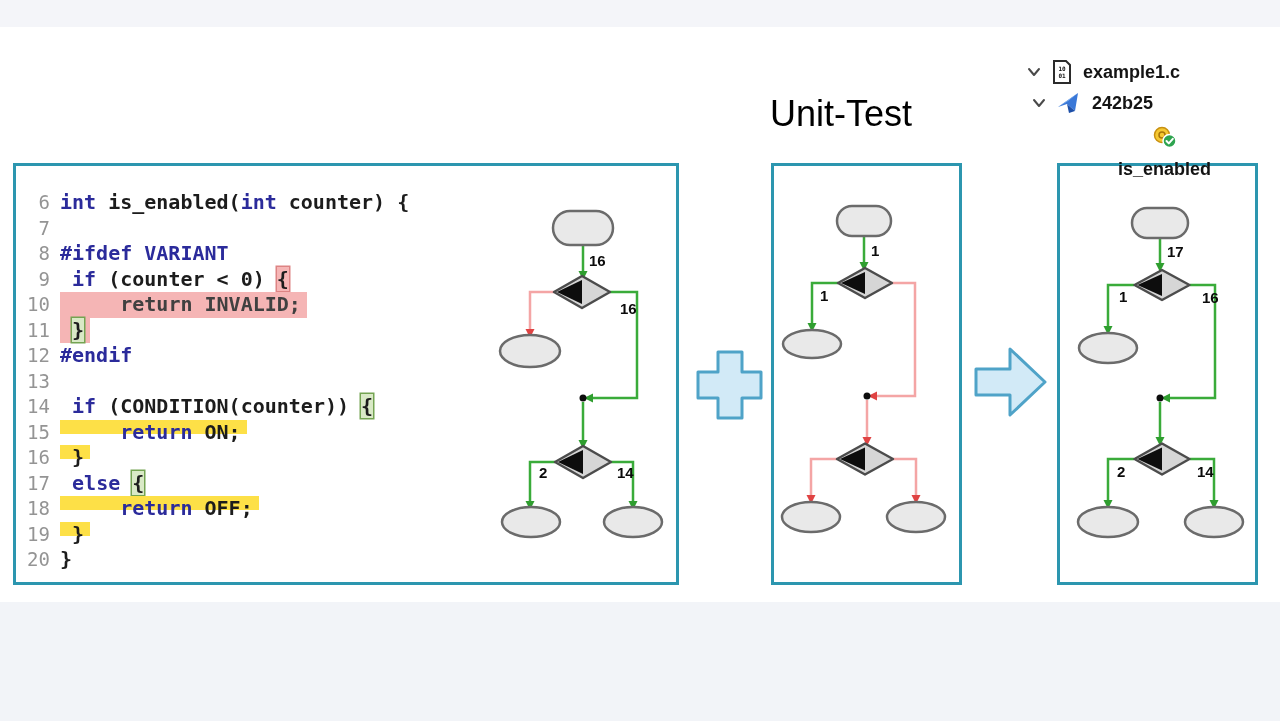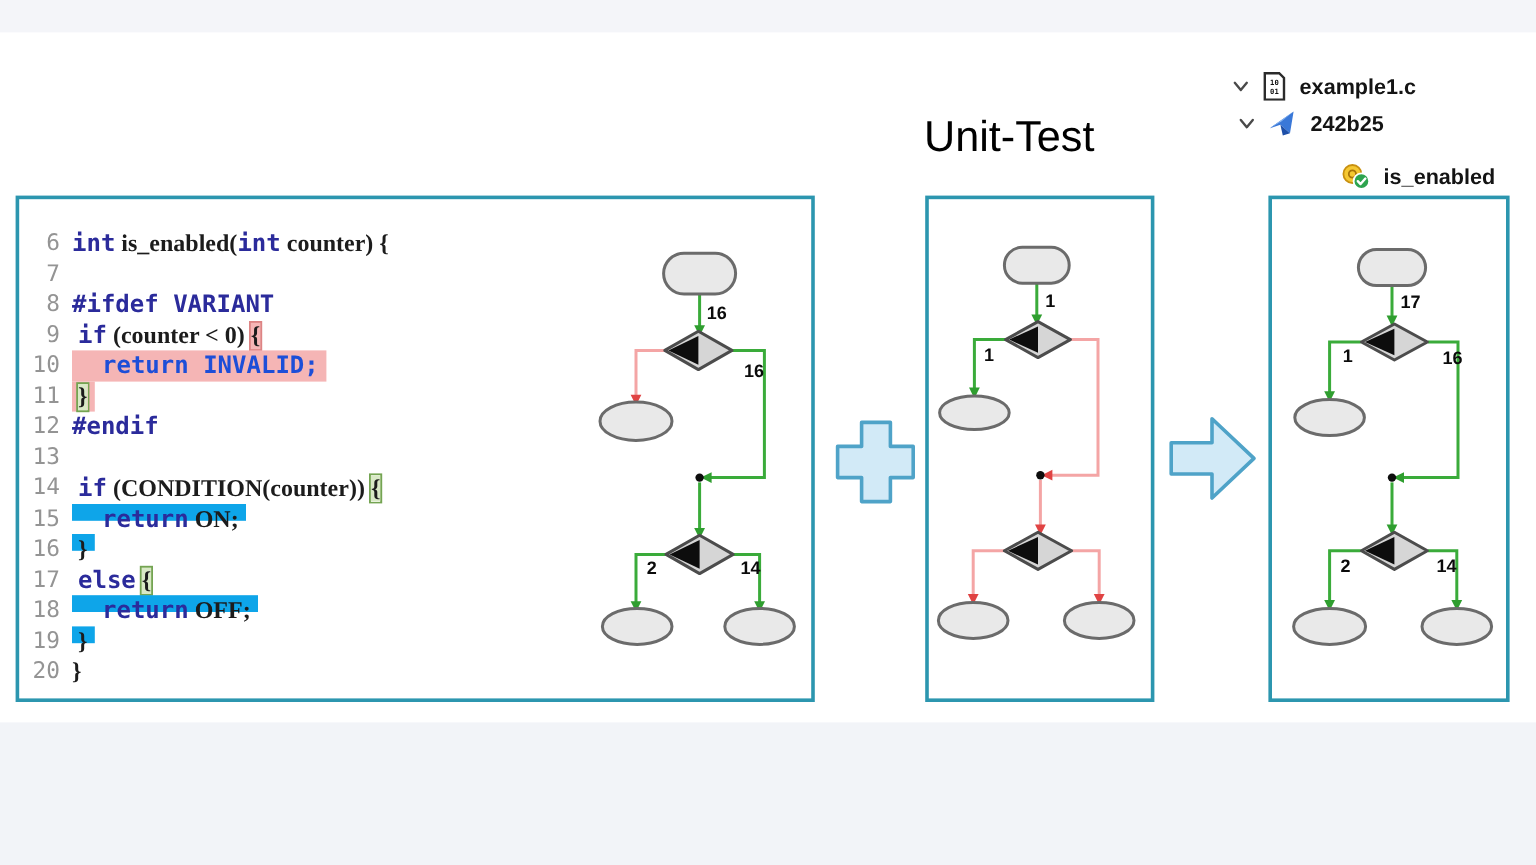--- a/index.html
+++ b/index.html
@@ -19,39 +19,39 @@
   #panel-merged{left:1057px;width:201px;}
 
   
   #code{position:absolute;left:0;top:24px;width:430px;
         font-family:"DejaVu Sans Mono",monospace;font-size:20px;font-weight:bold;
         white-space:pre;}
   .code-line{display:flex;height:25.5px;line-height:25.5px;align-items:flex-start;}
   .gutter{width:34px;flex:none;text-align:right;margin-right:10px;
           color:#949494;font-weight:normal;font-size:19px;}
   .kw{color:#2b2b9b;}
-  .pl{color:#1c1c1c;font-family:Liberation Serif, serif;}
-  .red{color:#1d4ed8;}
+  .pl{color:#1c1c1c;}
+  .red{color:#404040;}
   .hl-pink{background:#f5b5b5;padding-right:6px;display:inline-block;height:25.5px;}
-  .hl-green{background:#0ea5e9;padding-right:6px;display:inline-block;height:14px;}
+  .hl-green{background:#fde047;padding-right:6px;display:inline-block;height:14px;}
   .box-pink{background:#f6b6b6;box-shadow:0 0 0 1.5px #dd8484;}
   .box-green{background:#d9e9c6;box-shadow:0 0 0 1.5px #74a452;}
 
   .chart-svg{position:absolute;left:0;top:0;}
   .edge-label{font:bold 15px "Liberation Sans",sans-serif;fill:#0b0b0b;}
 
   
   .op-icon{position:absolute;}
 
   
   .tree-row{position:absolute;display:flex;align-items:center;gap:11px;cursor:default;}
   .tree-label{font-size:18px;font-weight:700;color:#141414;white-space:nowrap;}
   #tree-row-1{left:1027px;top:60px;}
   #tree-row-2{left:1032px;top:92px;}
-  #tree-row-3{left:1118px;top:136px;}
+  #tree-row-3{left:1118px;top:126px;flex-direction:column;}
 </style>
 </head>
 <body>
 
 <div id="canvas">
   <div class="band-top"></div>
   <div class="band-bottom"></div>
 
   <div class="heading" id="heading-unit">Unit-Test</div>
 

